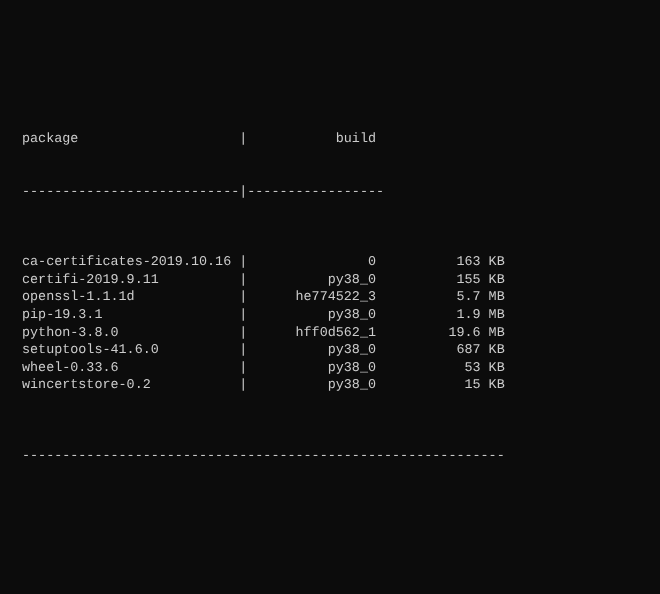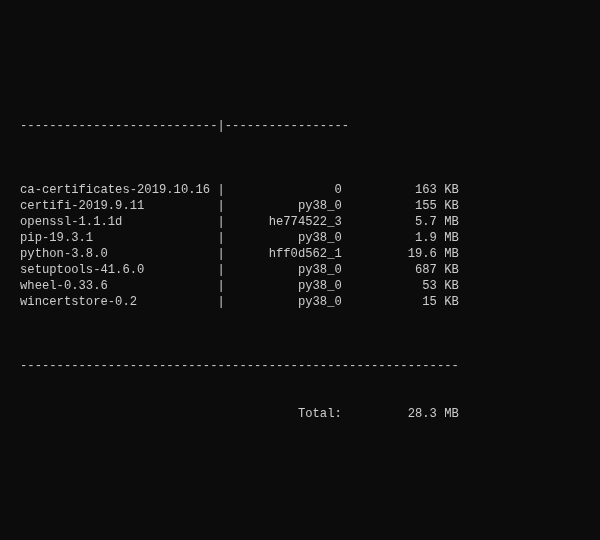--- a/index.html
+++ b/index.html
@@ -28,26 +28,26 @@
   }
   .blank { height: 16px; }
 </style>
 </head>
 <body>
 
 <div class="terminal">
 
   <div class="blank"></div>
 
+  <div class="hdr-row">package                    |           build</div>
   <div class="dash-row">---------------------------|-----------------</div>
 
   <div id="downloads-container"><div class="dl-row">ca-certificates-2019.10.16 |               0          163 KB</div><div class="dl-row">certifi-2019.9.11          |          py38_0          155 KB</div><div class="dl-row">openssl-1.1.1d             |      he774522_3          5.7 MB</div><div class="dl-row">pip-19.3.1                 |          py38_0          1.9 MB</div><div class="dl-row">python-3.8.0               |      hff0d562_1         19.6 MB</div><div class="dl-row">setuptools-41.6.0          |          py38_0          687 KB</div><div class="dl-row">wheel-0.33.6               |          py38_0           53 KB</div><div class="dl-row">wincertstore-0.2           |          py38_0           15 KB</div></div>
 
   <div class="dash-row">------------------------------------------------------------</div>
-  <div class="total-row">                                      Total:         28.3 MB</div>
 
   
   
   
 
   
 
   
   
   

